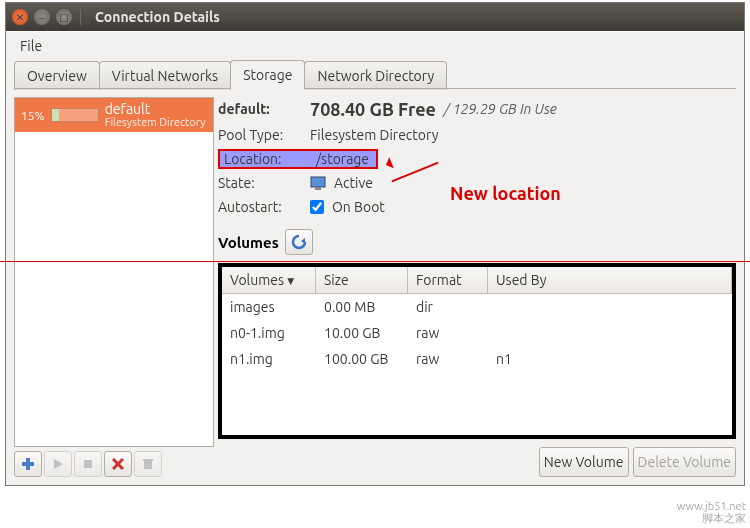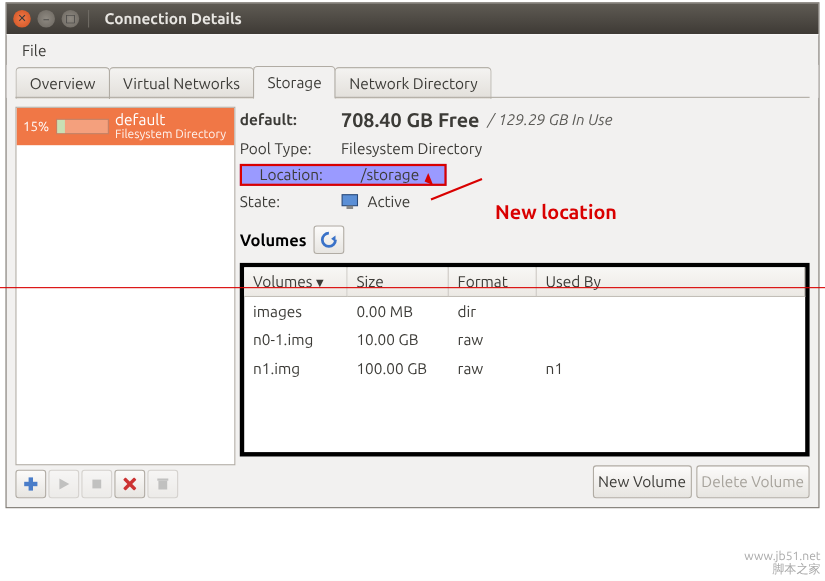--- a/index.html
+++ b/index.html
@@ -35,21 +35,21 @@
 .icon-btn { width: 28px; height: 26px; border: 1px solid #b1aca4; background: linear-gradient(#fcfbfa, #e7e5e1); border-radius: 3px; display: flex; align-items: center; justify-content: center; }
 .icon-btn.disabled { opacity: 0.45; }
 
 .main { flex: 1; display: flex; flex-direction: column; gap: 4px; position: relative; }
 .info-row { display: flex; align-items: center; font-size: 14px; color: #3c3b37; padding: 2px 0; gap: 8px; }
 .info-row .lbl { width: 84px; }
 .info-row.hd .lbl { font-weight: bold; }
 .free { font-size: 18px; font-weight: bold; }
 .inuse { font-size: 14px; color: #5c5b57; font-style: italic; }
 
-.loc-row { border: 2px solid #d90000; background: #9a9aff; padding: 0 16px; width: 188px; }
+.loc-row { border: 2px solid #d90000; background: #9a9aff; padding: 0 4px; width: 160px; }
 .vol-head { display: flex; align-items: center; gap: 6px; }
 .vol-head .lbl { font-weight: bold; font-size: 15px; }
 .refresh-btn { width: 28px; height: 26px; border: 1px solid #b1aca4; background: linear-gradient(#fcfbfa, #e7e5e1); border-radius: 3px; display: flex; align-items: center; justify-content: center; }
 
 .grid { border: 4px solid #000000; background: #fff; height: 176px; margin-top: 4px; display: flex; flex-direction: column; }
 .ghead, .grow { display: flex; }
 .gcell { padding: 5px 8px; font-size: 14px; color: #3c3b37; }
 .ghead .gcell { border: 1px solid #c2beb7; border-top: none; border-left: none; background: linear-gradient(#f8f7f5, #ece9e4); }
 .c1 { width: 94px; } .c2 { width: 92px; } .c3 { width: 80px; } .c4 { flex: 1; }
 .sort-icon { font-size: 9px; vertical-align: middle; }
@@ -153,20 +153,25 @@
         <span>/storage</span>
       </div>
       <div class="info-row">
         <span class="lbl">State:</span>
         <svg width="16" height="14">
             <rect x="1" y="1" width="14" height="10" fill="#5b8fd6" stroke="#2a4a7a"></rect>
             <rect x="5" y="11" width="6" height="3" fill="#888"></rect>
           </svg>
         <span>Active</span>
       </div>
+      <div class="info-row">
+        <span class="lbl">Autostart:</span>
+        <input type="checkbox" checked="" style="width: 14px; height: 14px;">
+        <span>On Boot</span>
+      </div>
 
       <div class="vol-head" style="margin-top:8px;">
         <span class="lbl">Volumes</span>
         <div class="refresh-btn">
           <svg width="16" height="16">
               <path d="M8 2 A6 6 0 1 0 14 8" fill="none" stroke="#3a72c8" stroke-width="2.5"></path>
               <polygon points="14,4 14,10 10,7" fill="#3a72c8"></polygon>
             </svg>
         </div>
       </div>

